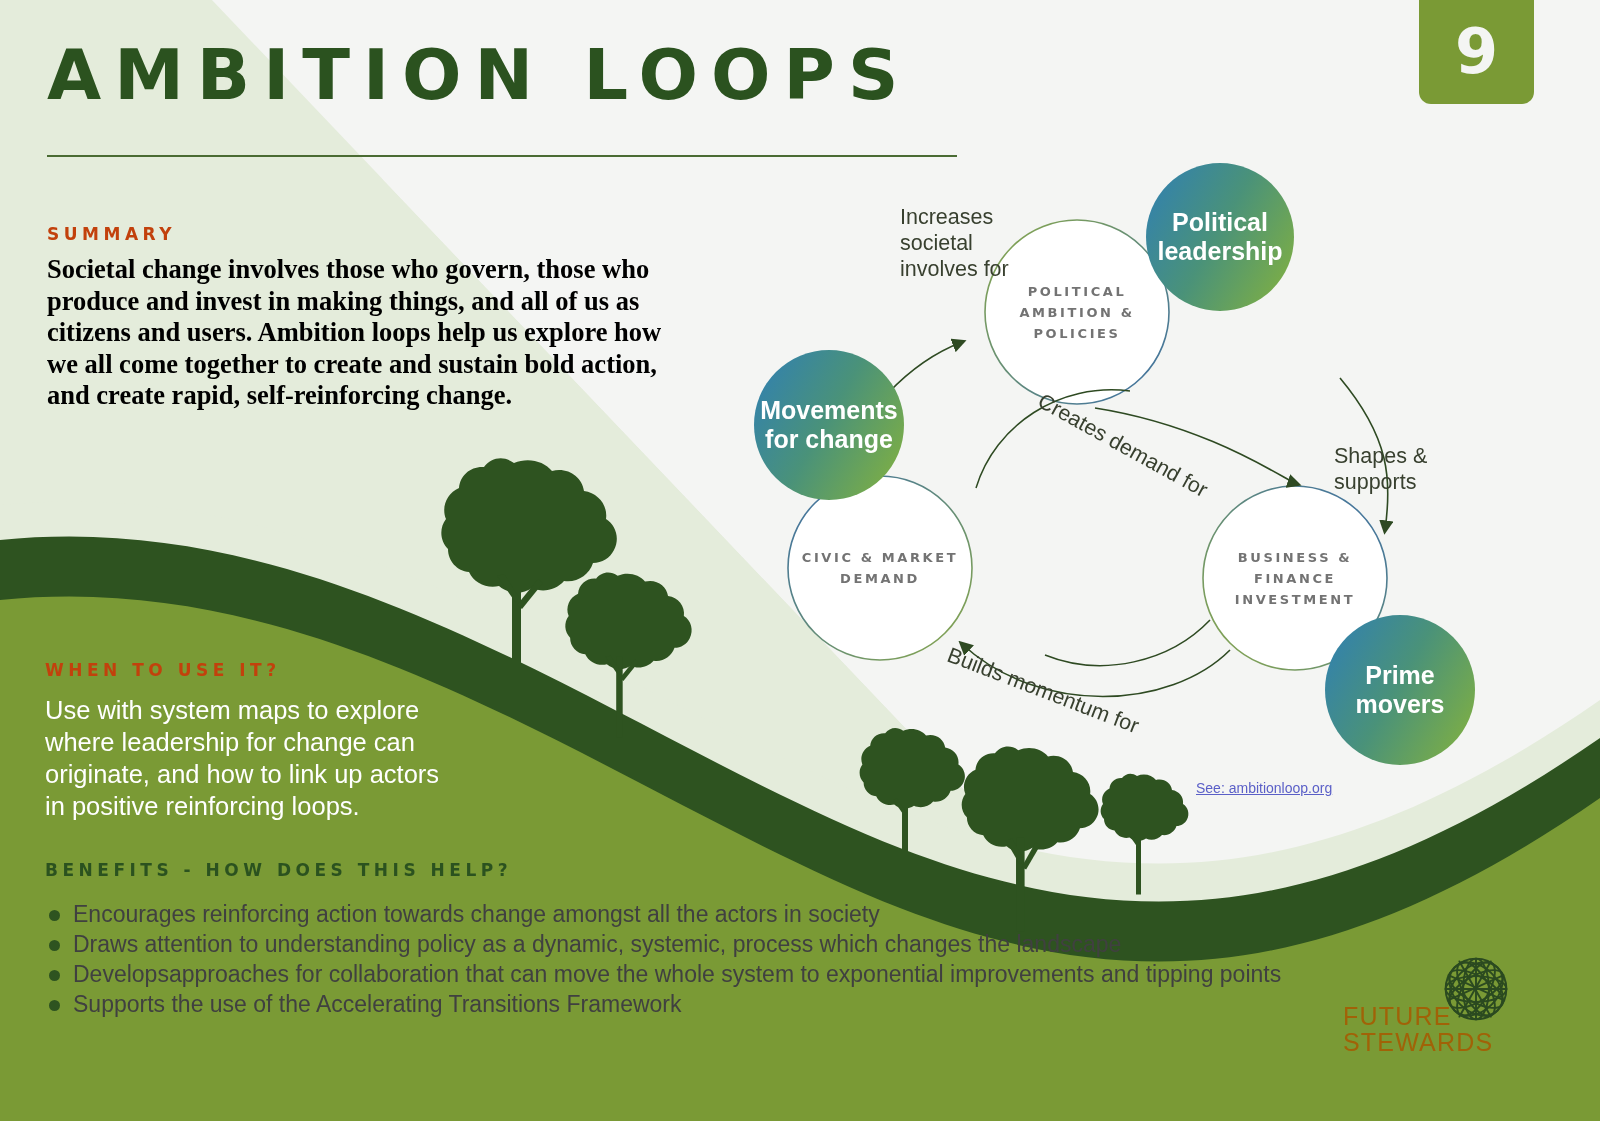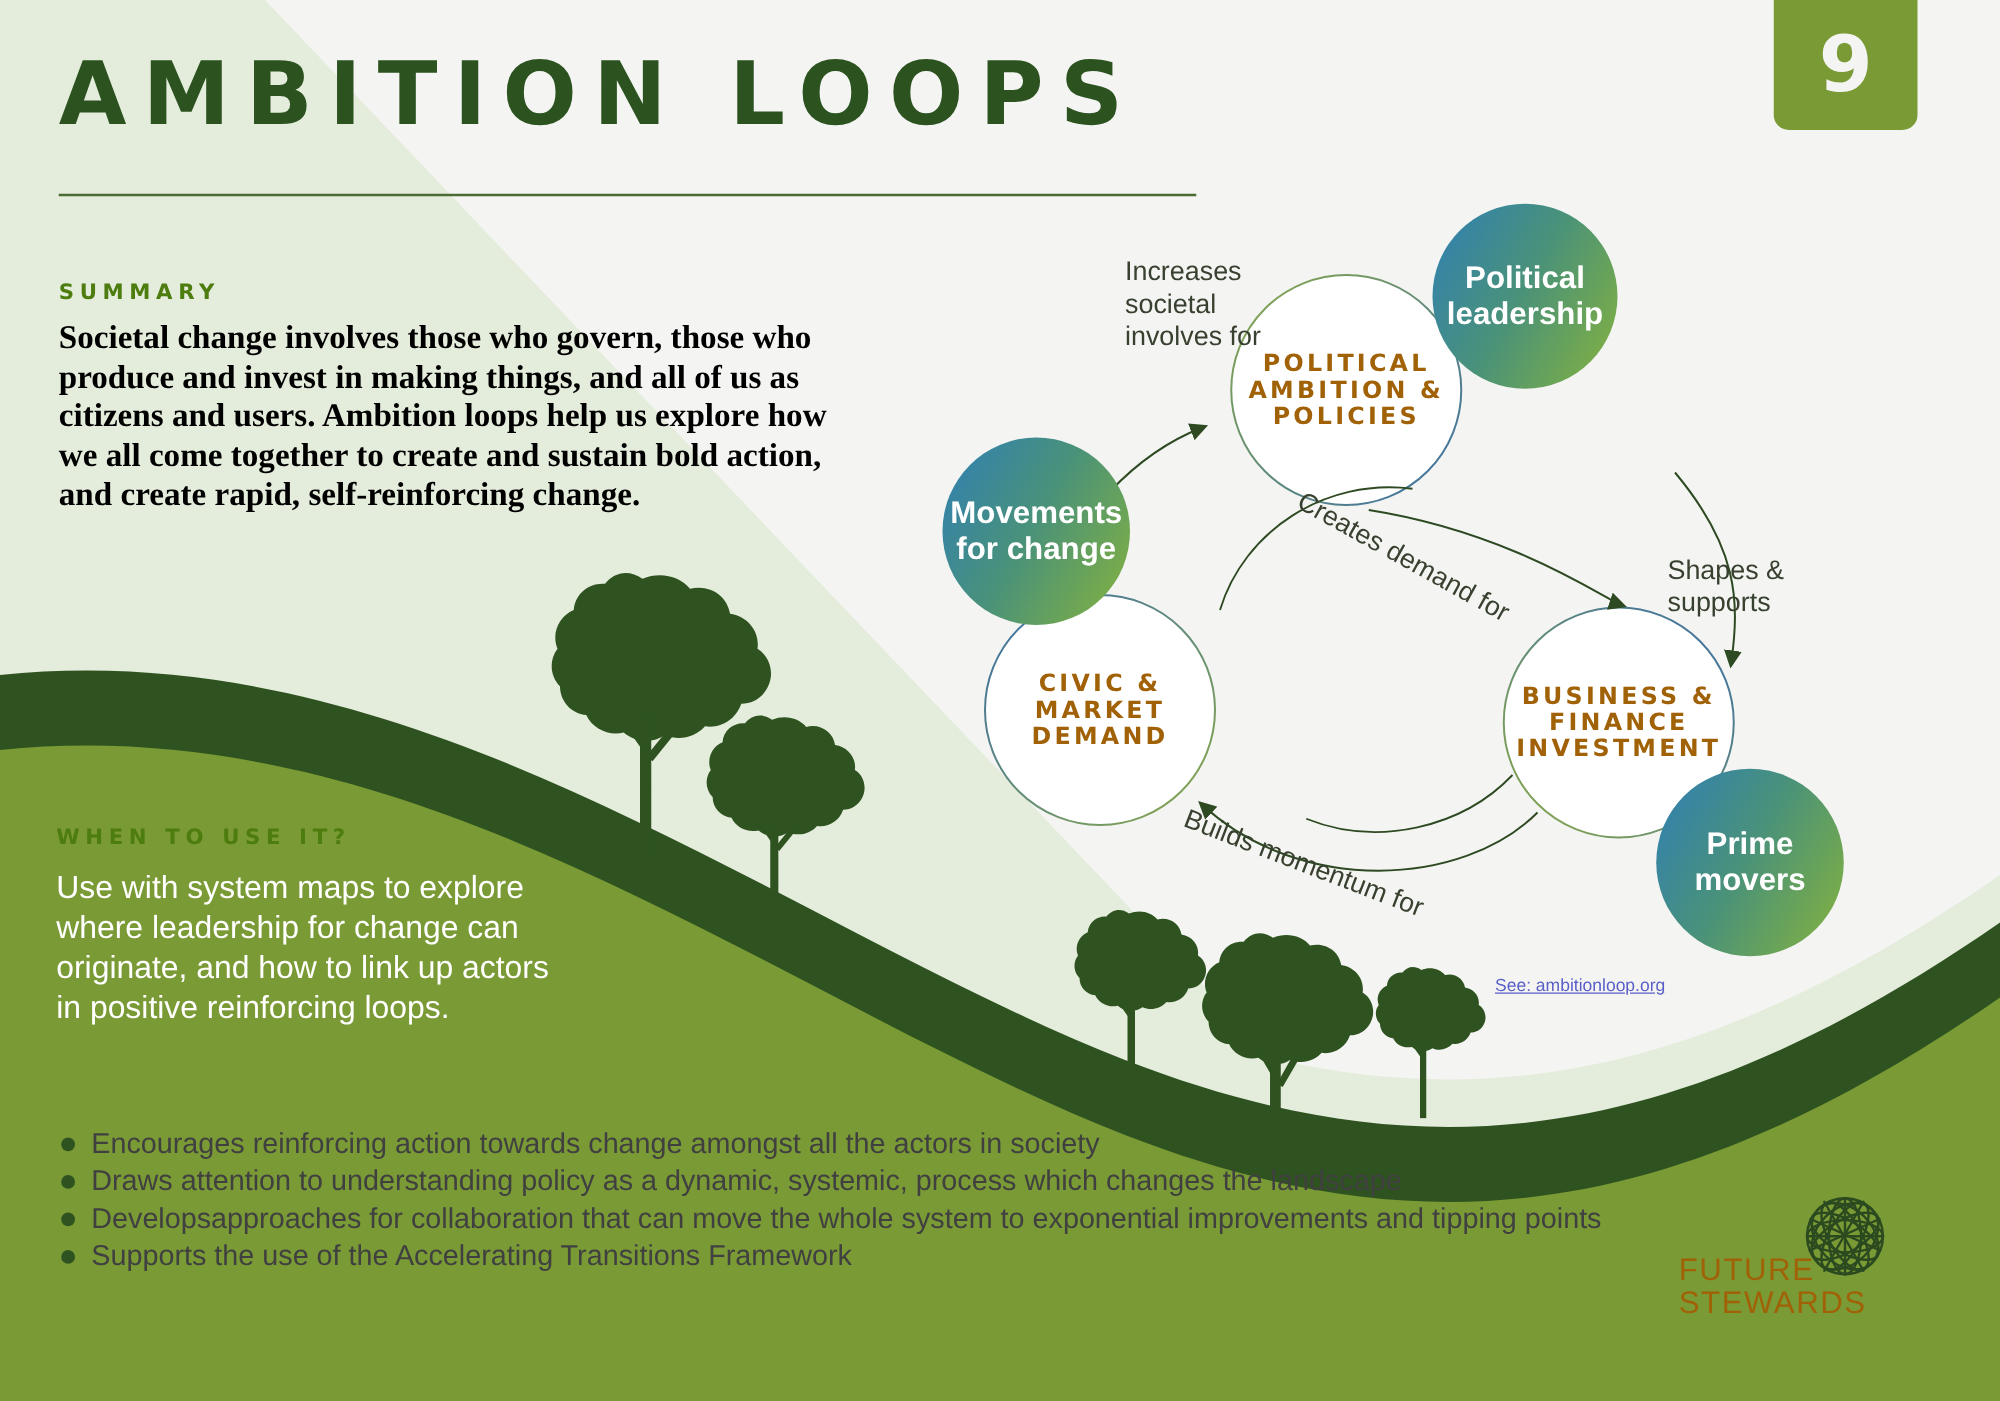--- a/index.html
+++ b/index.html
@@ -50,21 +50,21 @@
     position:absolute; left:47px; top:155px;
     width:910px; height:2px; background:#4a6b33;
   }
 
   
   .kicker {
     font-family:"DejaVu Sans", sans-serif;
     font-weight:bold;
     font-size:17px;
     letter-spacing:4.5px;
-    color:#4d7c0f;
+    color:#c2410c;
   }
   .summary-head { position:absolute; left:47px; top:224px; }
   .summary-body {
     position:absolute; left:47px; top:254px;
     width:620px;
     font-size:26.5px;
     font-weight:bold;
     line-height:31.5px;
     color:#000000;
     font-family:Liberation Serif, serif;
@@ -107,24 +107,24 @@
   .node-circle {
     position:absolute;
     border-radius:50%;
     background:#ffffff;
     display:flex; align-items:center; justify-content:center;
     text-align:center;
   }
   .node-circle .lbl {
     font-family:"DejaVu Sans", sans-serif;
     font-weight:bold;
-    font-size:19px;
+    font-size:13px;
     letter-spacing:2.6px;
     line-height:21px;
-    color:#a16207;
+    color:#737373;
   }
   .bubble {
     position:absolute;
     border-radius:50%;
     display:flex; align-items:center; justify-content:center;
     text-align:center;
   }
   .bubble .lbl {
     color:#ffffff;
     font-size:25px;
@@ -286,20 +286,21 @@
 
   <div class="title">AMBITION LOOPS</div>
   <div class="title-rule"></div>
 
   <div class="kicker summary-head">SUMMARY</div>
   <div class="summary-body">Societal change involves those who govern, those who produce and invest in making things, and all of us as citizens and users.  Ambition loops help us explore how we all come together to create and sustain bold action, and create rapid, self-reinforcing change.</div>
 
   <div class="kicker when-head">WHEN TO USE IT?</div>
   <div class="when-body">Use with system maps to explore where leadership for change can originate, and how to link up actors in positive reinforcing loops.</div>
 
+  <div class="kicker benefits-head">BENEFITS - HOW DOES THIS HELP?</div>
   <ul class="benefits-list">
     <li>Encourages reinforcing action towards change amongst all the actors in society</li>
     <li>Draws attention to understanding policy as a dynamic, systemic, process which changes the landscape</li>
     <li>Developsapproaches for collaboration that can move the whole system to exponential improvements and tipping points</li>
     <li>Supports the use of the Accelerating Transitions Framework</li>
   </ul>
 
   <div id="diagram">
 
     <svg width="820" height="680" viewBox="0 0 820 680">

